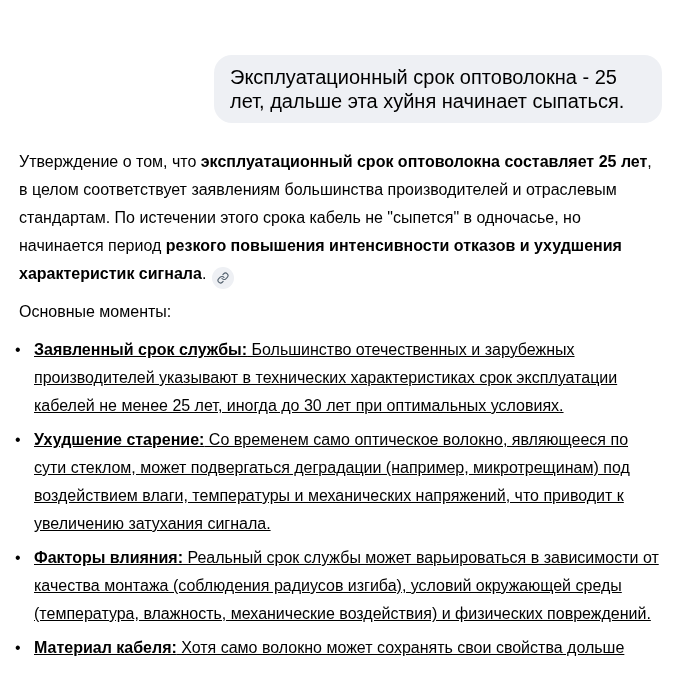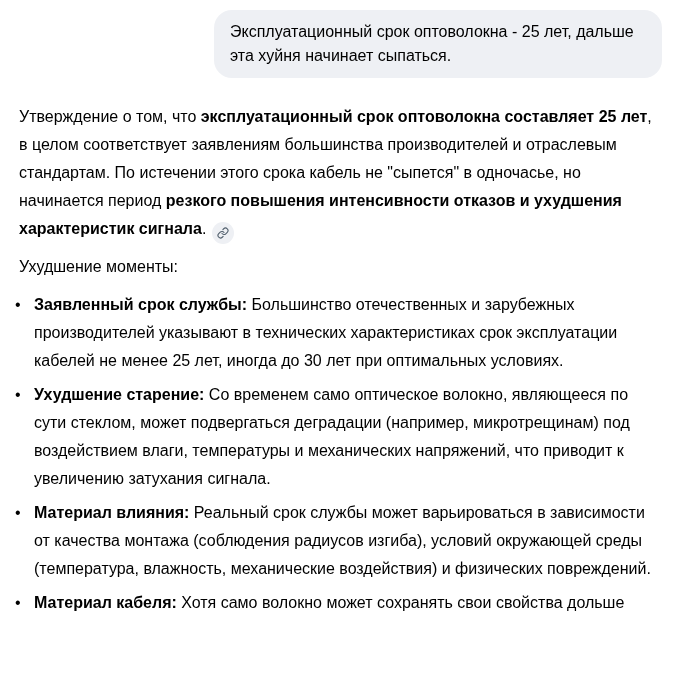--- a/index.html
+++ b/index.html
@@ -22,25 +22,26 @@
   .user-row {
     display: flex;
     justify-content: flex-end;
     padding-right: 19px;
     margin-bottom: 25px;
   }
   .bubble {
     background: var(--bubble-bg, #eef0f4);
     border-radius: 18px;
     padding: 10px 16px;
-    font-size: 16px;
+    font-size: 20px;
     line-height: 24px;
     max-width: 448px;
     box-sizing: border-box;
     color: #000000;
+    margin-top: 45px;
   }
   
   .answer {
     margin: 0 18px 0 10px;
     font-size: 16px;
     line-height: 28px;
   }
   .answer p {
     margin: 9px;
   }
@@ -69,20 +70,21 @@
     stroke-linejoin: round;
   }
   ul.points {
     margin: 10px 0 0;
     padding: 0 0 0 24px;
     list-style: none;
   }
   ul.points li {
     position: relative;
     margin-bottom: 6px;
+    text-decoration: underline;
   }
   ul.points li::before {
     content: "\2022";
     position: absolute;
     left: -19px;
     top: 0;
   }
 </style>
 </head>
 <body>
@@ -99,23 +101,23 @@
 
     <p>
       <span><span>Утверждение о том, что </span><b>эксплуатационный срок оптоволокна составляет 25 лет</b><span>, в целом соответствует заявлениям большинства производителей и отраслевым стандартам. По истечении этого срока кабель не "сыпется" в одночасье, но начинается период </span><b>резкого повышения интенсивности отказов и ухудшения характеристик сигнала</b><span>.</span></span><span class="src-badge">
         <svg viewBox="0 0 24 24" aria-hidden="true">
           <path d="M10 13a5 5 0 0 0 7.54.54l3-3a5 5 0 0 0-7.07-7.07l-1.72 1.71"></path>
           <path d="M14 11a5 5 0 0 0-7.54-.54l-3 3a5 5 0 0 0 7.07 7.07l1.71-1.71"></path>
         </svg>
       </span>
     </p>
 
-    <p>Ухудшение моменты:</p>
+    <p>Основные моменты:</p>
 
     <ul class="points">
         <li><b>Заявленный срок службы:</b> Большинство отечественных и зарубежных производителей указывают в технических характеристиках срок эксплуатации кабелей не менее 25 лет, иногда до 30 лет при оптимальных условиях.</li>
         <li><b>Ухудшение старение:</b> Со временем само оптическое волокно, являющееся по сути стеклом, может подвергаться деградации (например, микротрещинам) под воздействием влаги, температуры и механических напряжений, что приводит к увеличению затухания сигнала.</li>
-        <li><b>Материал влияния:</b> Реальный срок службы может варьироваться в зависимости от качества монтажа (соблюдения радиусов изгиба), условий окружающей среды (температура, влажность, механические воздействия) и физических повреждений.</li>
+        <li><b>Факторы влияния:</b> Реальный срок службы может варьироваться в зависимости от качества монтажа (соблюдения радиусов изгиба), условий окружающей среды (температура, влажность, механические воздействия) и физических повреждений.</li>
         <li><b>Материал кабеля:</b> Хотя само волокно может сохранять свои свойства дольше</li>
       </ul>
 
   </div>
 </div>
 
 </body></html>

